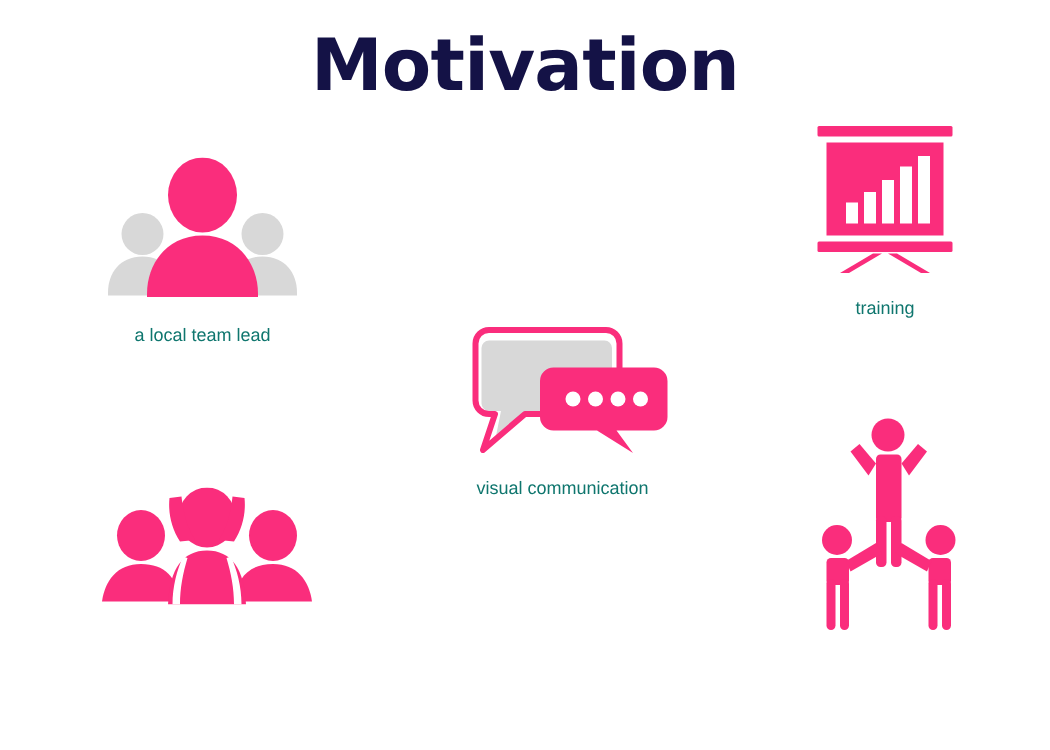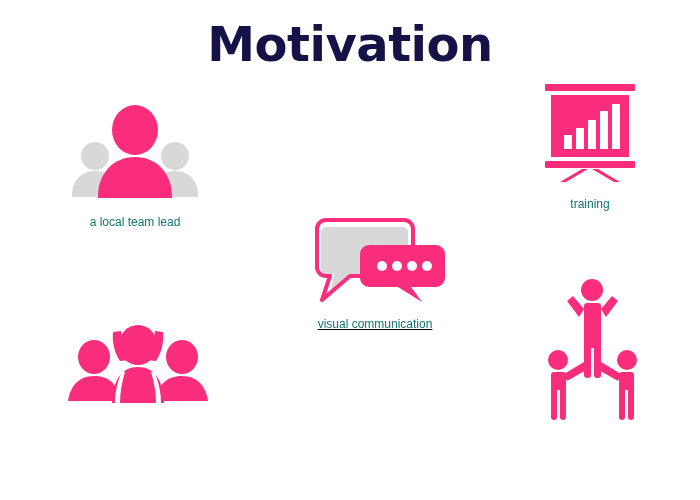--- a/index.html
+++ b/index.html
@@ -48,21 +48,21 @@
     line-height: 20px;
     color: #0f766e;
     text-align: center;
     font-family: "Liberation Sans", sans-serif;
     white-space: pre-line;
   }
 
   
   #item-team-lead      { left: 35px;  top: 105px; width: 200px; }
   #item-training       { left: 515px; top: 82px;  width: 150px; }
-  #item-visual-comm    { left: 285px; top: 214px; width: 180px; text-decoration: underline; }
+  #item-visual-comm    { left: 285px; top: 214px; width: 180px; }
   #item-presence       { left: 30px;  top: 325px; width: 215px; }
   #item-onboarding     { left: 520px; top: 278px; width: 145px; }
 </style>
 </head>
 <body>
 
 <div id="slide">
 
   <div class="page-title">Motivation</div>
 

